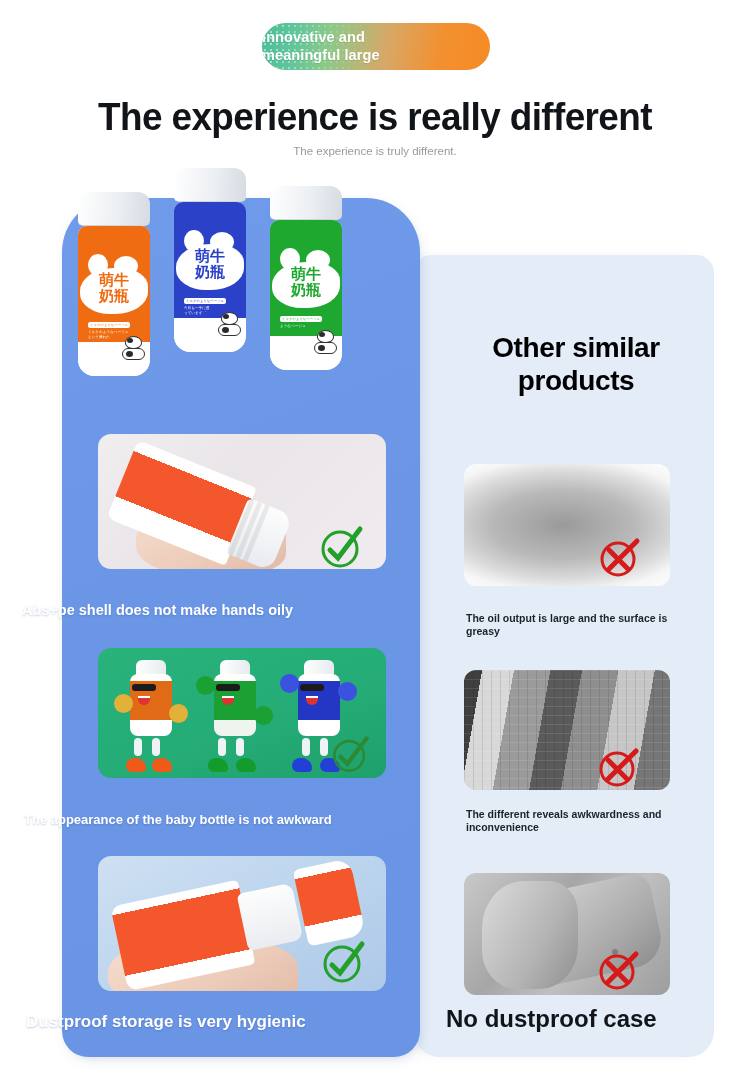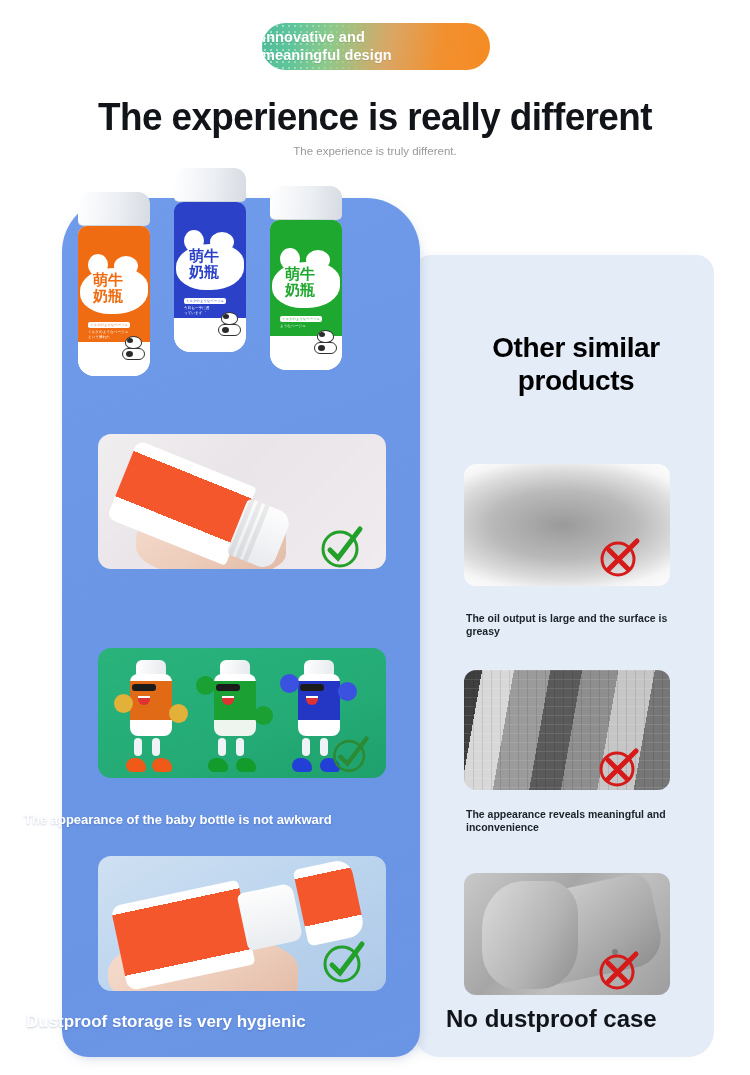--- a/index.html
+++ b/index.html
@@ -91,22 +91,23 @@
   .bottle .splash:after {
     content:""; position:absolute; left: 8px; top: -14px; width: 20px; height: 22px;
     background:#fff; border-radius: 50%;
   }
   .bottle .splash:before {
     content:""; position:absolute; right: 10px; top: -12px; width: 24px; height: 20px;
     background:#fff; border-radius: 50%;
   }
   .bottle .cnlabel {
     position: absolute; left: 0; right: 12px; top: 46px;
-    text-align:center; font-weight: bold; font-size: 15px; line-height: 16px;
+    font-weight: bold; font-size: 15px; line-height: 16px;
     letter-spacing: 0px;
+    padding-left: 21px;
   }
   .bottle .microtext {
     position:absolute; left: 10px; top: 96px; font-size: 3.6px; line-height: 5px;
   }
   .bottle .microbox {
     display:inline-block; padding: .5px 2px; border-radius: 2px;
     font-size: 3.4px; margin-bottom: 1.5px;
   }
   .bottle .bottomwhite {
     position:absolute; left:0; right:0; bottom:0; height: 34px; background:#fff;
@@ -255,21 +256,21 @@
 </style>
 </head>
 <body>
 
 <div id="page">
 
   <div class="badge">
     <div class="dots"></div>
     <div class="btxt">
       <div>Innovative and</div>
-      <div>meaningful design</div>
+      <div>meaningful large</div>
     </div>
   </div>
 
   <div class="headline">The experience is really different</div>
   <div class="subhead">The experience is truly different.</div>
 
   <div class="panel-right"></div>
 
   <div class="panel-left"></div>
 
@@ -346,20 +347,21 @@
       <div class="tb-ring" style="left:134px"></div>
       <div class="tb-ring" style="left:142px"></div>
     </div>
   </div>
   <div class="mark check-a">
     <svg viewBox="0 0 46 46">
       <circle cx="22" cy="24" r="17" fill="none" stroke="#22a02a" stroke-width="3"></circle>
       <path d="M12 25 L20 33 L42 4" fill="none" stroke="#22a02a" stroke-width="5" stroke-linecap="round"></path>
     </svg>
   </div>
+  <div class="cap-label label-a">Abs+pe shell does not make hands oily</div>
 
   <div class="photo photo-b">
     <div class="mascot" style="left:24px">
       <div class="m-cap"></div>
       <div class="m-body" style="background:linear-gradient(180deg,#fff 0 12%,#e06a16 12% 74%,#fff 74% 100%)"></div>
       <div class="m-face"></div>
         <div class="m-mouth"></div>
       <div class="glove" style="background:#e2b13a;left:-8px;top:34px"></div>
       <div class="glove" style="background:#e2b13a;right:-8px;top:44px"></div>
       <div class="leg" style="left:12px"></div>
@@ -434,21 +436,21 @@
   <div class="gphoto g2">
     <div class="px"></div>
   </div>
   <div class="mark cross-b">
     <svg viewBox="0 0 46 46">
       <circle cx="21" cy="24" r="16" fill="none" stroke="#d61a1a" stroke-width="3"></circle>
       <path d="M12 15 L31 34" stroke="#d61a1a" stroke-width="5" stroke-linecap="round"></path>
       <path d="M12 34 L40 6" stroke="#d61a1a" stroke-width="5" stroke-linecap="round"></path>
     </svg>
   </div>
-  <div class="gcap gc2">The appearance reveals meaningful and inconvenience</div>
+  <div class="gcap gc2">The different reveals awkwardness and inconvenience</div>
 
   <div class="gphoto g3">
     <div class="dev"></div>
     <div class="thumb"></div>
     <div class="dot"></div>
   </div>
   <div class="mark cross-c">
     <svg viewBox="0 0 46 46">
       <circle cx="21" cy="24" r="16" fill="none" stroke="#d61a1a" stroke-width="3"></circle>
       <path d="M12 15 L31 34" stroke="#d61a1a" stroke-width="5" stroke-linecap="round"></path>

